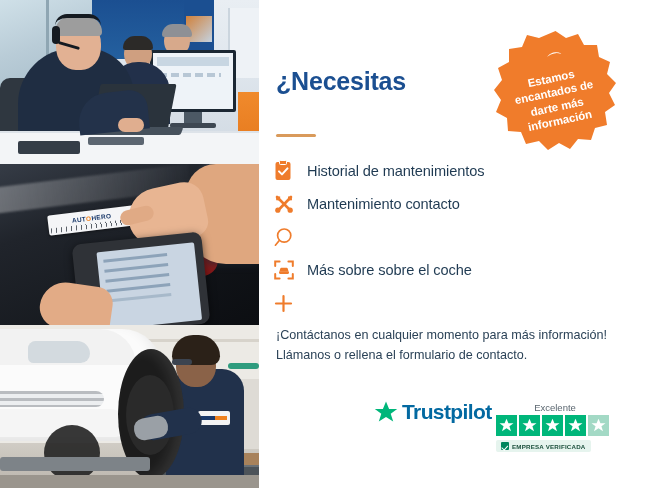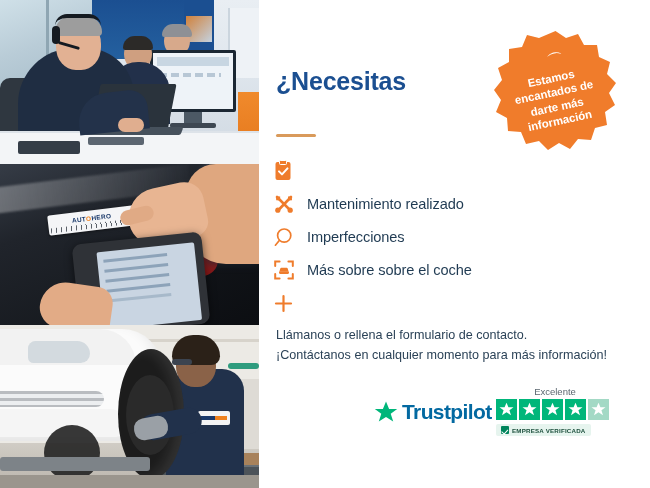--- a/index.html
+++ b/index.html
@@ -152,21 +152,21 @@
   .li .ic{width:34px;flex:0 0 34px;display:flex;align-items:center;justify-content:flex-start;}
   .li .lb{font-size:14.6px;color:#1f3a52;line-height:1;letter-spacing:-.1px;}
 
   .contact{position:absolute;left:17px;top:325px;width:350px;font-size:12.6px;line-height:1.62;color:#2b4257;}
 
   
   .tp{position:absolute;left:115px;top:386px;width:240px;height:62px;}
   .tplogo{position:absolute;left:0;top:14px;display:flex;align-items:center;gap:4px;}
   .tplogo .tpname{font-size:21px;font-weight:bold;color:#0369a1;letter-spacing:-.6px;}
   .tpright{position:absolute;left:122px;top:0;width:118px;}
-  .tpexc{font-size:9.5px;color:#5b6770;text-align:center;margin-bottom:2px;}
+  .tpexc{font-size:9.5px;color:#5b6770;text-align:center;margin-bottom:2px;margin-top:16px;}
   .stars{display:flex;gap:2px;}
   .star{width:21px;height:21px;background:#00b67a;display:flex;align-items:center;justify-content:center;}
   .star.half{background:#a3d9c5;}
   .verif{margin-top:3px;display:inline-flex;align-items:center;gap:3px;background:#e6f4ee;
      border-radius:2px;padding:2px 5px;}
   .verif .vb{width:8px;height:8px;background:#00855c;border-radius:1px;position:relative;}
   .verif .vb:after{content:"";position:absolute;left:2px;top:1.5px;width:2.5px;height:4.5px;
      border:solid #fff;border-width:0 1.4px 1.4px 0;transform:rotate(42deg);}
   .verif .vt{font-size:6.2px;font-weight:bold;color:#1c4f3c;letter-spacing:.2px;}
 </style>
@@ -279,46 +279,46 @@
     <div class="list">
 
       <div class="li">
         <span class="ic">
           <svg width="20" height="22" viewBox="0 0 20 22">
             <rect x="2.5" y="2" width="15" height="18" rx="2" fill="#ef7c2c"></rect>
             <rect x="6.5" y="0.5" width="7" height="4" rx="1" fill="#ef7c2c" stroke="#fff" stroke-width="1"></rect>
             <path d="M6 11.4 L9 14.4 L14.5 8.4" stroke="#fff" stroke-width="2" fill="none" stroke-linecap="round" stroke-linejoin="round"></path>
           </svg>
         </span>
+        <span class="lb">Historial de mantenimientos</span>
       </div>
 
       <div class="li">
         <span class="ic">
           <svg width="22" height="22" viewBox="0 0 22 22">
             <g stroke="#ef7c2c" stroke-width="2.6" stroke-linecap="round" fill="none">
               <path d="M4 4 L17.5 17.5"></path>
               <path d="M18 4 L5 17.5"></path>
             </g>
             <path d="M3 3.2 L7.2 3.4 L7 7.4 L3.2 7.2 Z" fill="#ef7c2c"></path>
             <path d="M18.8 3.2 L19 7.2 L15.2 7.4 L15 3.4 Z" fill="#ef7c2c"></path>
             <circle cx="17.2" cy="17.2" r="2.6" fill="#ef7c2c"></circle>
             <circle cx="4.8" cy="17.2" r="2.6" fill="#ef7c2c"></circle>
           </svg>
         </span>
-        <span class="lb">Mantenimiento realizado</span>
+        <span class="lb">Mantenimiento contacto</span>
       </div>
 
       <div class="li">
         <span class="ic">
           <svg width="21" height="21" viewBox="0 0 21 21">
             <circle cx="11.2" cy="8.6" r="6.6" stroke="#ef7c2c" stroke-width="1.7" fill="none"></circle>
             <path d="M6.3 13.5 L2.4 18.2" stroke="#ef7c2c" stroke-width="1.7" stroke-linecap="round"></path>
           </svg>
         </span>
-        <span class="lb">Imperfecciones</span>
       </div>
 
       <div class="li">
         <span class="ic">
           <svg width="22" height="22" viewBox="0 0 22 22">
             <g stroke="#ef7c2c" stroke-width="2" fill="none" stroke-linecap="round">
               <path d="M2.2 7 L2.2 2.6 L6.6 2.6"></path>
               <path d="M15.4 2.6 L19.8 2.6 L19.8 7"></path>
               <path d="M19.8 15 L19.8 19.4 L15.4 19.4"></path>
               <path d="M6.6 19.4 L2.2 19.4 L2.2 15"></path>
@@ -336,22 +336,22 @@
             <g stroke="#ef7c2c" stroke-width="2.2" stroke-linecap="round">
               <path d="M10.5 3 L10.5 18"></path>
               <path d="M3 10.5 L18 10.5"></path>
             </g>
           </svg>
         </span>
       </div>
     </div>
 
     <div class="contact">
+      <div>¡Contáctanos en cualquier momento para más información!</div>
       <div>Llámanos o rellena el formulario de contacto.</div>
-      <div>¡Contáctanos en cualquier momento para más información!</div>
     </div>
 
     <div class="tp">
       <div class="tplogo">
         <svg width="24" height="23" viewBox="0 0 24 23">
           <path fill="#00b67a" d="M12 0.6 L15.1 8.0 L23.2 8.0 L16.7 12.8 L19.2 20.6 L12 15.9 L4.8 20.6 L7.3 12.8 L0.8 8.0 L8.9 8.0 Z"></path>
         </svg>
         <span class="tpname">Trustpilot</span>
       </div>
 

